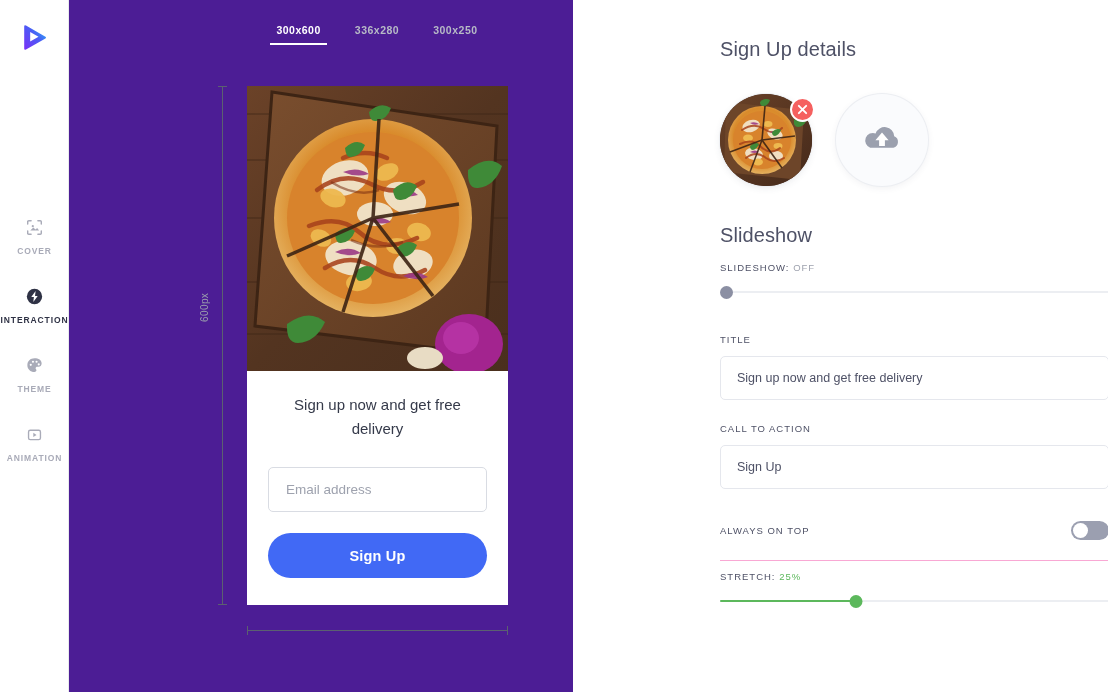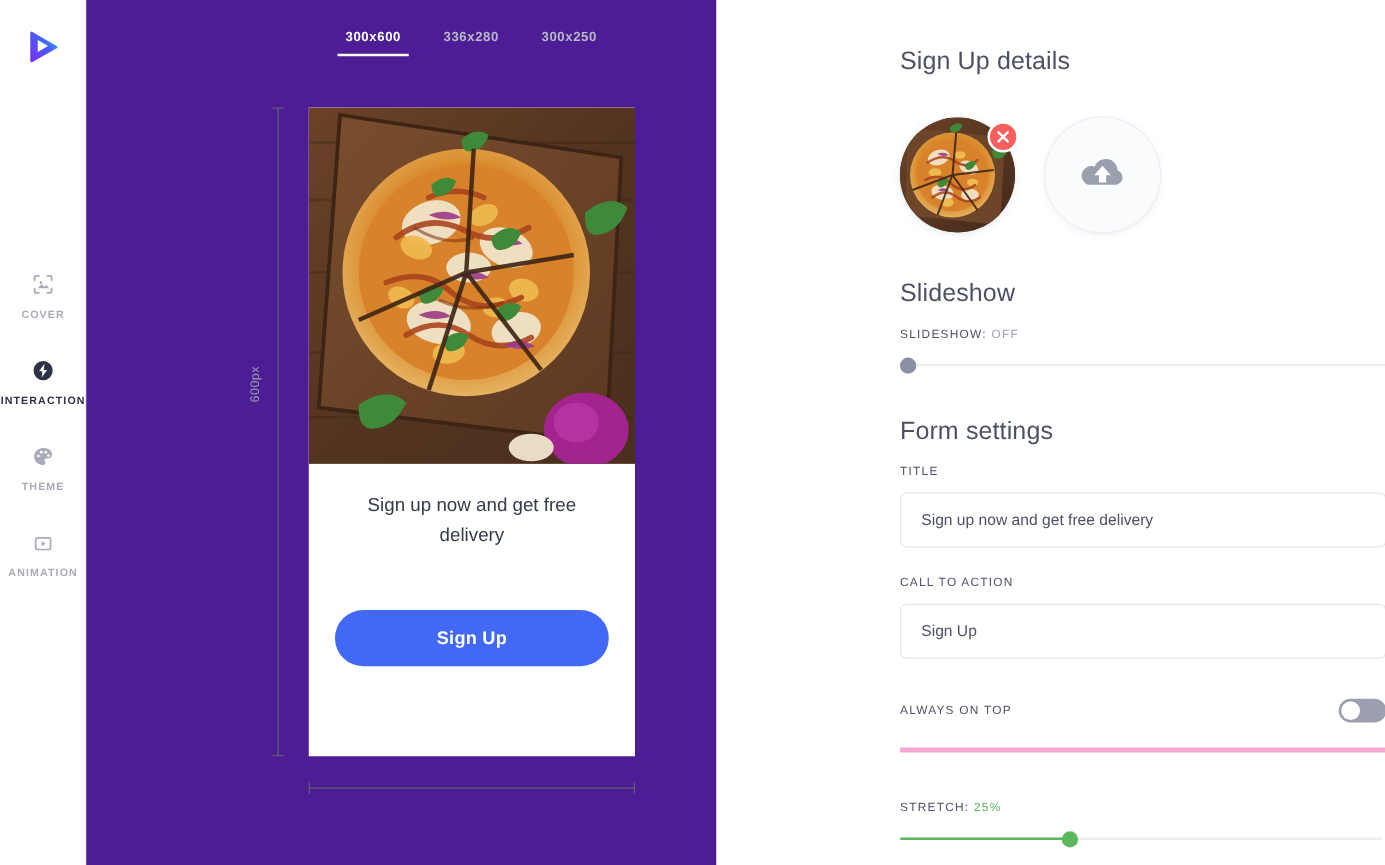--- a/index.html
+++ b/index.html
@@ -353,22 +353,22 @@
     outline: none;
     display: flex;
     align-items: center;
     margin-bottom: 23px;
   }
   .toggle-row {
     display: flex;
     align-items: center;
     justify-content: space-between;
     padding: 9px 0 20px 0;
-    border-bottom: 4px solid #f9a8d4;
-    margin-bottom: 39px;
+    border-bottom: 1px solid #f9a8d4;
+    margin-bottom: 10px;
   }
   .toggle-row .field-label { margin-bottom: 0; }
   .toggle {
     width: 38px;
     height: 19px;
     border-radius: 10px;
     background: #9b9fb0;
     position: relative;
     cursor: pointer;
     flex: none;
@@ -549,20 +549,21 @@
             <path d="M126 132 L40 170"></path>
           </g>
           <ellipse cx="222" cy="258" rx="34" ry="30" fill="#a3248f"></ellipse>
           <ellipse cx="214" cy="252" rx="18" ry="16" fill="#c23cb0" opacity="0.6"></ellipse>
           <ellipse cx="178" cy="272" rx="18" ry="11" fill="#e8dcc4"></ellipse>
         </svg>
       </div>
 
       <div class="ad-body">
         <h3 class="ad-title">Sign up now and get free delivery</h3>
+        <div class="ad-input">Email address</div>
         <button class="ad-cta">Sign Up</button>
       </div>
 
     </div>
   </div>
 
   <div class="panel">
 
     <h1 class="panel-title">Sign Up details</h1>
 
@@ -644,21 +645,20 @@
     <div class="field-label">
       <span>SLIDESHOW:</span>
       <span class="val-off">OFF</span>
     </div>
 
     <div class="slider grey">
       <div class="slider-track"></div>
       <div class="slider-knob" id="slideshow-knob" style="left: 0%; transform: translateX(0px);"></div>
     </div>
 
-    <h2 class="section-title">Form settings</h2>
 
     <div class="field-label">TITLE</div>
     <div class="text-field">Sign up now and get free delivery</div>
 
     <div class="field-label">CALL TO ACTION</div>
     <div class="text-field">Sign Up</div>
 
     <div class="toggle-row">
       <div class="field-label">ALWAYS ON TOP</div>
       <div class="toggle">

